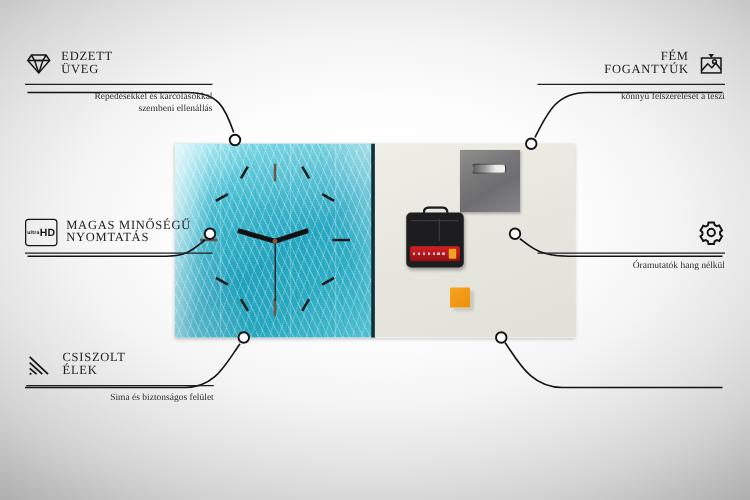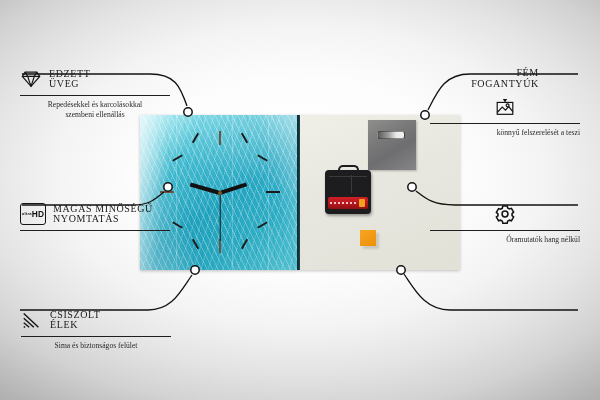--- a/index.html
+++ b/index.html
@@ -96,36 +96,36 @@
     background:repeating-linear-gradient(90deg,#ffffff 0 2px,transparent 2px 4px);
     opacity:.75;
   }
   .foam{
     position:absolute;left:60px;top:115px;width:16px;height:16px;
     background:linear-gradient(145deg,#f5a623 0%,#ef8f08 100%);
     box-shadow:3px 3px 2px rgba(0,0,0,.12);
   }
   
   .callout{position:absolute;width:170px;}
-  .callout .head{display:flex;align-items:center;gap:7px;margin-top:28px;}
+  .callout .head{display:flex;align-items:center;gap:7px;}
   .callout.left .head{justify-content:flex-start;}
-  .callout.right .head{justify-content:flex-end;flex-direction:column;}
+  .callout.right .head{justify-content:flex-end;}
   .titles{display:flex;flex-direction:column;line-height:1.05;}
   .callout.left .titles{align-items:flex-start;}
   .callout.right .titles{align-items:flex-end;}
   .t1,.t2{
     font-family:"Liberation Serif",serif;
     font-size:10px;letter-spacing:.6px;color:#1a1a1a;white-space:nowrap;
   }
   .rule{height:1px;background:#1f1f1f;margin:5px 0 4px 0;width:100%;}
   .desc{
     font-family:"Liberation Serif",serif;
     font-size:7.6px;color:#2a2a2a;line-height:1.35;white-space:nowrap;
   }
-  .callout.left .desc{text-align:center;}
+  .callout.left .desc{text-align:right;}
   .callout.right .desc{text-align:right;}
   .ico{width:22px;height:22px;flex:0 0 22px;}
   .ico svg{display:block;width:22px;height:22px;}
   .hd-badge{
     width:24px;height:20px;flex:0 0 24px;border:1.3px solid #141414;border-radius:3px;
     display:flex;flex-direction:row;align-items:center;justify-content:center;
     line-height:1;
   }
   .hd-badge .u{font-size:4.2px;letter-spacing:.2px;color:#141414;
     font-family:"Liberation Sans",sans-serif;font-weight:700;}

